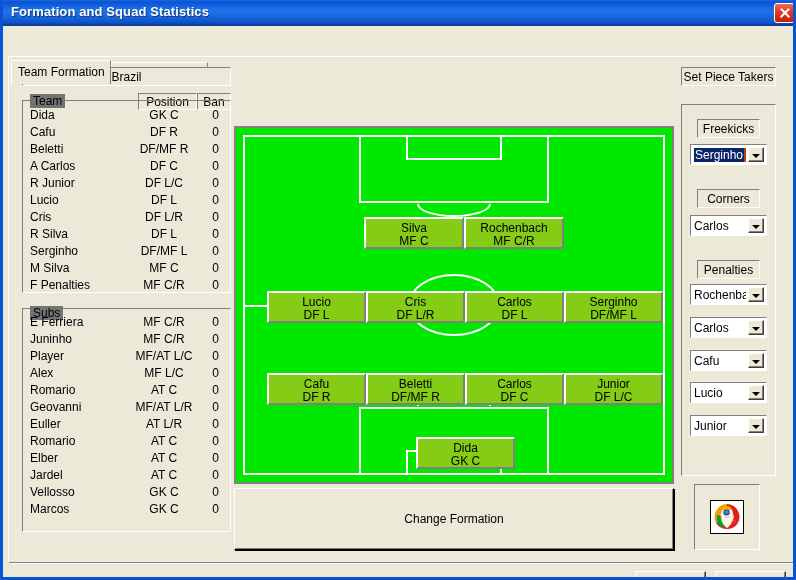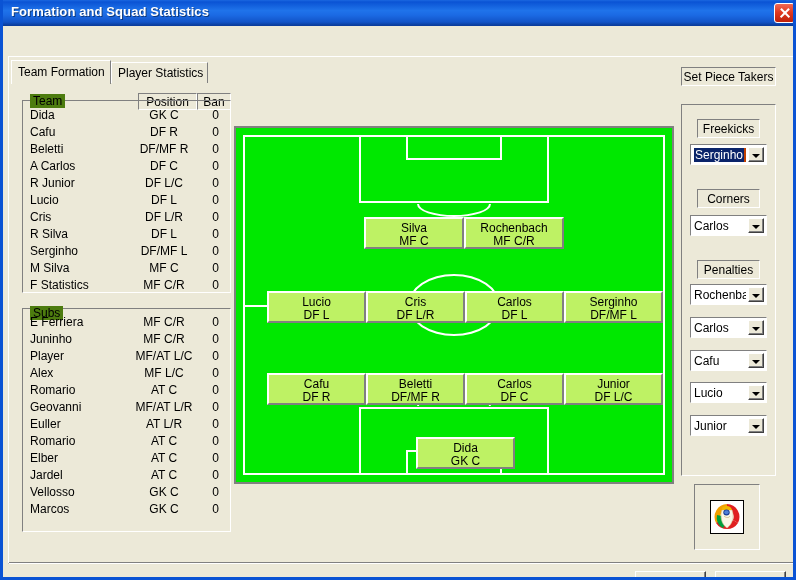--- a/index.html
+++ b/index.html
@@ -119,21 +119,21 @@
   .groupbox {
     position: absolute;
     box-sizing: border-box;
     border: 1px solid #808080;
     border-right-color: #ffffff;
     border-bottom-color: #ffffff;
     background: transparent;
   }
   .group-legend {
     position: absolute;
-    background: #4d7c0f;
+    background: #737373;
     font-size: 12px;
     color: #000000;
     padding: 0 3px;
     white-space: nowrap;
   }
 
   
   .roster {
     position: absolute;
     left: 0; top: 0;
@@ -252,21 +252,21 @@
     border: 2px solid #ffffff;
     border-radius: 50%;
     box-sizing: border-box;
     clip-path: inset(0 0 50% 0);
   }
 
   
   .player-chip {
     position: absolute;
     box-sizing: border-box;
-    background: #bef264;
+    background: #84cc16;
     border: 2px solid #ffffff;
     border-right-color: #808080;
     border-bottom-color: #808080;
     text-align: center;
     font-size: 12px;
     line-height: 13px;
     color: #000000;
     padding-top: 3px;
     cursor: pointer;
     white-space: nowrap;
@@ -415,20 +415,23 @@
 
     <div id="client-frame"></div>
 
     <div class="tab active" style="left:8px; width:100px;">
       <span>Team Formation</span>
     </div>
     <div class="tab" style="left:108px; width:97px;">
       <span>Player Statistics</span>
     </div>
 
+    <div class="field" style="left:19px; top:41px; width:209px; height:19px;">
+      <span>Brazil</span>
+    </div>
 
 
     <div class="field" style="left:678px; top:41px; width:95px; height:19px;">
       <span>Set Piece Takers</span>
     </div>
 
     <div class="field" style="left:135px; top:67px; width:59px; height:17px;">
       <span>Position</span>
     </div>
     <div class="field" style="left:194px; top:67px; width:34px; height:17px;">
@@ -482,21 +485,21 @@
           <span class="r-name">Serginho</span>
           <span class="r-pos">DF/MF L</span>
           <span class="r-ban">0</span>
         </div>
         <div class="roster-row">
           <span class="r-name">M Silva</span>
           <span class="r-pos">MF C</span>
           <span class="r-ban">0</span>
         </div>
         <div class="roster-row">
-          <span class="r-name">F Statistics</span>
+          <span class="r-name">F Penalties</span>
           <span class="r-pos">MF C/R</span>
           <span class="r-ban">0</span>
         </div>
       </div>
 
     <div class="groupbox" style="left:19px; top:282px; width:209px; height:224px;"></div>
     <div class="group-legend" style="left:27px; top:280px;">Subs</div>
     <div id="subs-roster" class="roster" style="position:absolute; left:19px; top:289px; width:209px;">
         <div class="roster-row">
           <span class="r-name">E Ferriera</span>
@@ -613,20 +616,23 @@
         <span class="pc-name">Junior</span>
         <span class="pc-pos">DF L/C</span>
       </div>
 
       <div class="player-chip" style="left:180px; top:309px; width:99px; height:32px;">
         <span class="pc-name">Dida</span>
         <span class="pc-pos">GK C</span>
       </div>
     </div>
 
+    <div class="btn" id="change-formation-btn" style="left:231px; top:462px; width:440px; height:62px;">
+      <span>Change Formation</span>
+    </div>
 
     <div class="groupbox" style="left:678px; top:78px; width:95px; height:372px;"></div>
 
     <div class="field" style="left:694px; top:93px; width:63px; height:19px;">
       <span>Freekicks</span>
     </div>
     <div class="combo focused" style="left:687px; top:118px; width:77px;">
       <span class="combo-text">Serginho</span>
       <span class="caret" style="left:53px;"></span>
       <span class="combo-arrow"></span>

